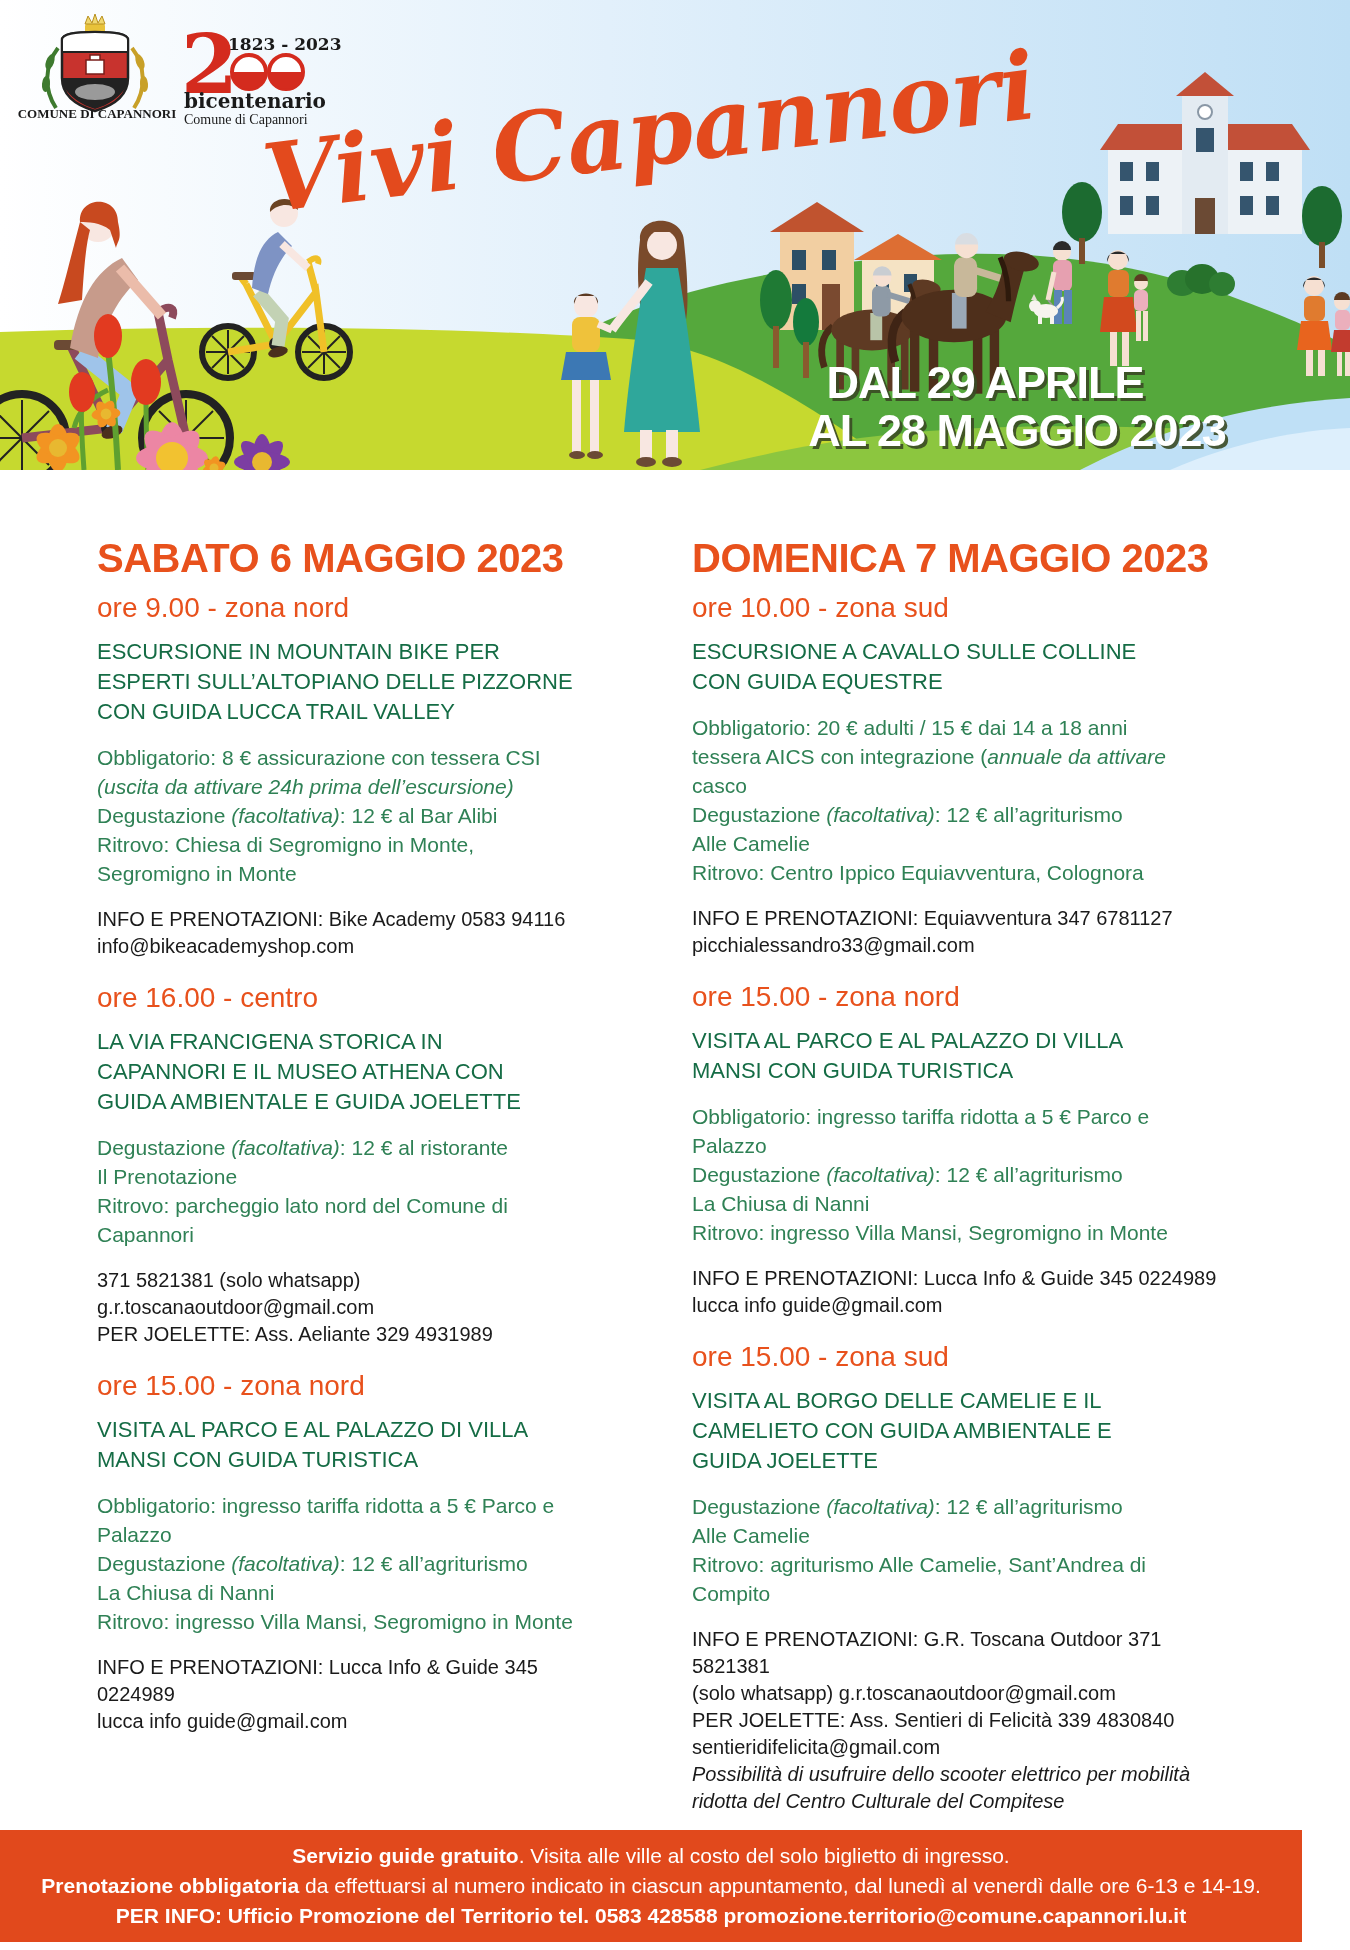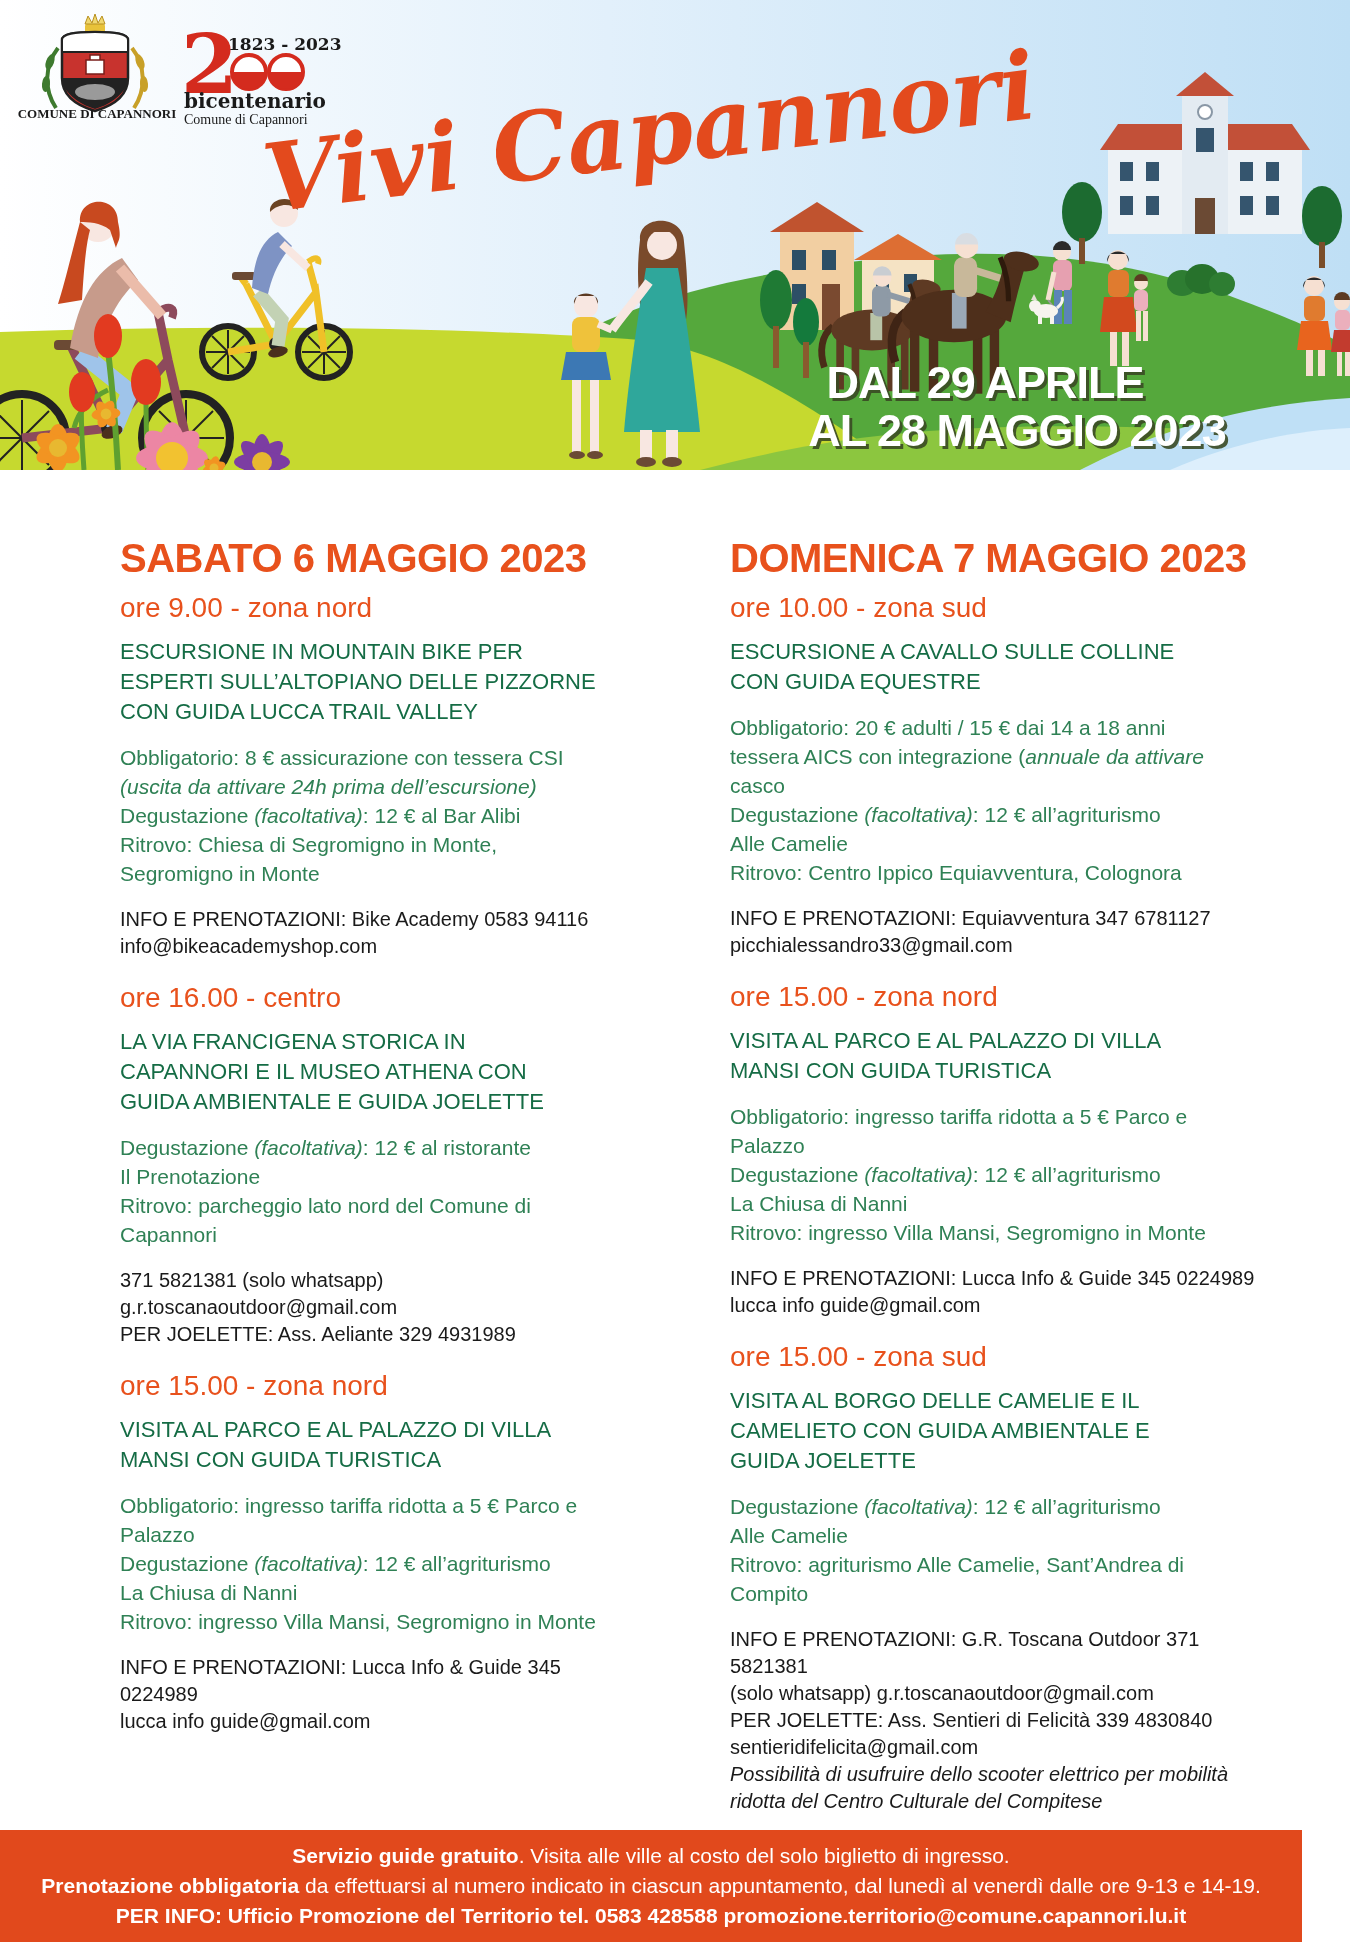--- a/index.html
+++ b/index.html
@@ -5,22 +5,22 @@
   html,body{margin:0;padding:0;background:#ffffff;}
   body{width:1350px;font-family:"Liberation Sans",sans-serif;}
   .poster{position:relative;width:1350px;height:1950px;background:#ffffff;overflow:hidden;}
 
   
   .scene{position:absolute;top:0;left:0;width:1350px;height:470px;}
 
   
   .content{position:absolute;top:536px;left:0;width:1350px;}
   .col{position:absolute;top:0;}
-  .col-left{left:120px;width:505px;}
-  .col-right{left:730px;width:548px;}
+  .col-left{left:97px;width:505px;}
+  .col-right{left:692px;width:548px;}
   .day{font-size:40px;line-height:44px;font-weight:bold;color:#E8511C;margin:0 0 12px 0;letter-spacing:-0.5px;}
   .tz{font-size:28px;line-height:31px;font-weight:400;color:#E8511C;margin:0 0 14px 0;}
   .etitle{font-size:22px;line-height:30px;font-weight:normal;color:#156C45;margin:0 0 12px 0;}
   .details{margin:16px 0 18px 0;}
   .details p{font-size:21px;line-height:29px;color:#2F8155;margin:0;}
   .info{margin:0 0 22px 0;}
   .info p{font-size:20px;line-height:27px;color:#1A1A1A;margin:0;}
   .section{margin:0;}
   .it{font-style:italic;}
   .bd{font-weight:bold;}
@@ -442,17 +442,17 @@
             <p><span>sentieridifelicita@gmail.com</span></p>
             <p><span class="it">Possibilità di usufruire dello scooter elettrico per mobilità</span></p>
             <p><span class="it">ridotta del Centro Culturale del Compitese</span></p>
           </div>
         </div>
       </div>
   </div>
 
   <div class="footer">
       <p><span class="bd">Servizio guide gratuito</span><span>.  Visita alle ville al costo del solo biglietto di ingresso.</span></p>
-      <p><span class="bd">Prenotazione obbligatoria</span><span> da effettuarsi al numero indicato in ciascun appuntamento, dal lunedì al venerdì dalle ore 9-13 e 14-19.</span></p>
+      <p><span class="bd">Prenotazione obbligatoria</span><span> da effettuarsi al numero indicato in ciascun appuntamento, dal lunedì al venerdì dalle ore 6-13 e 14-19.</span></p>
       <p class="l3"><span class="bd">PER INFO: Ufficio Promozione del Territorio tel. 0583 428588 promozione.territorio@comune.capannori.lu.it</span></p>
     </div>
 
 </div>
 
 </body></html>

